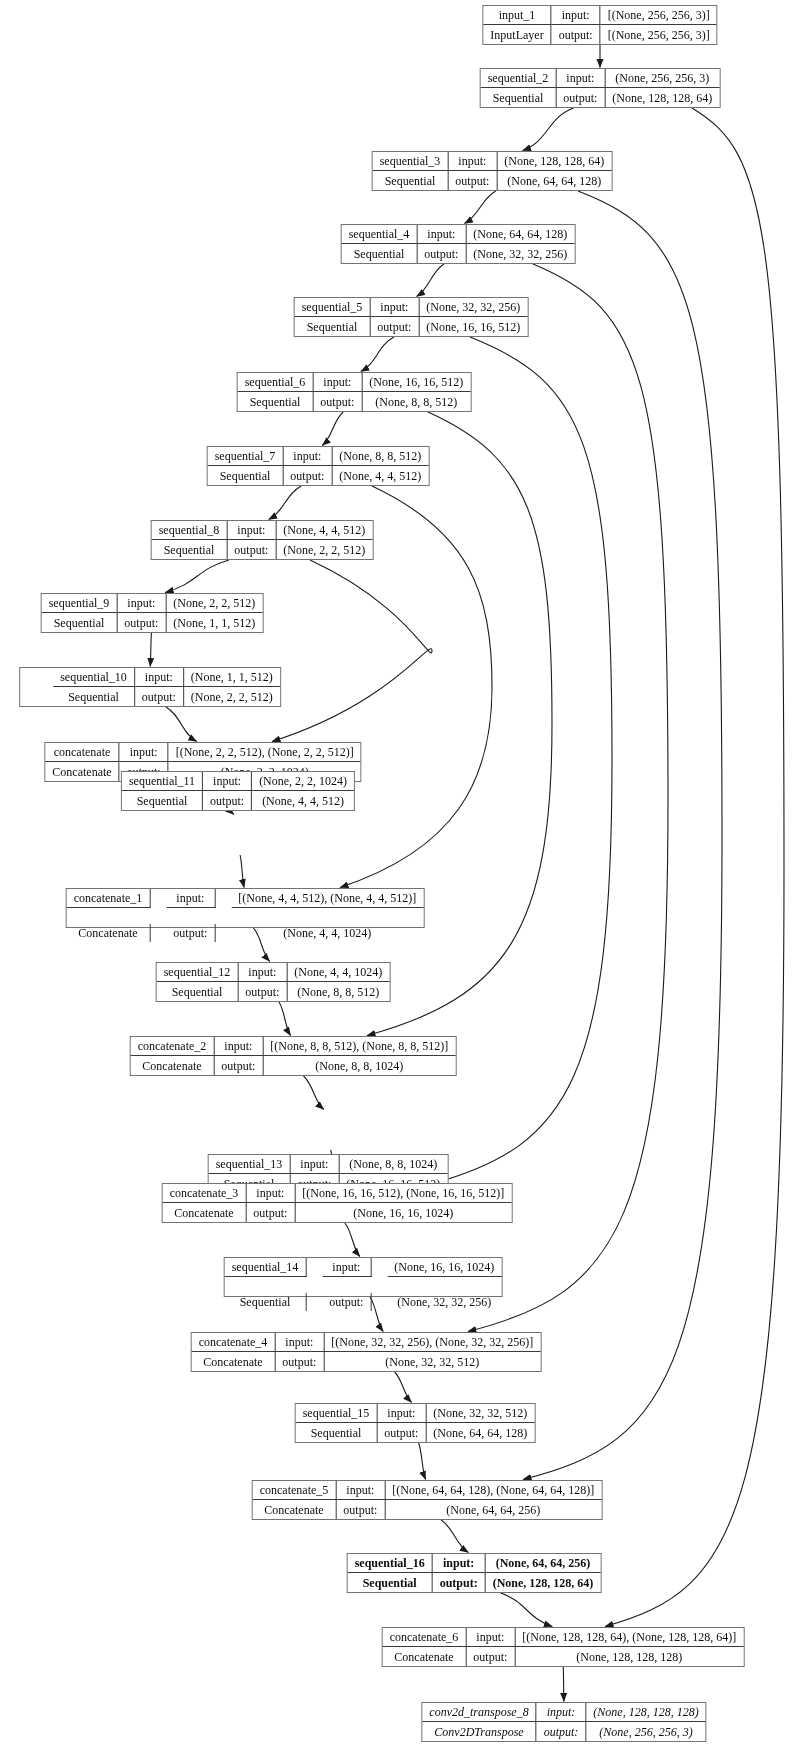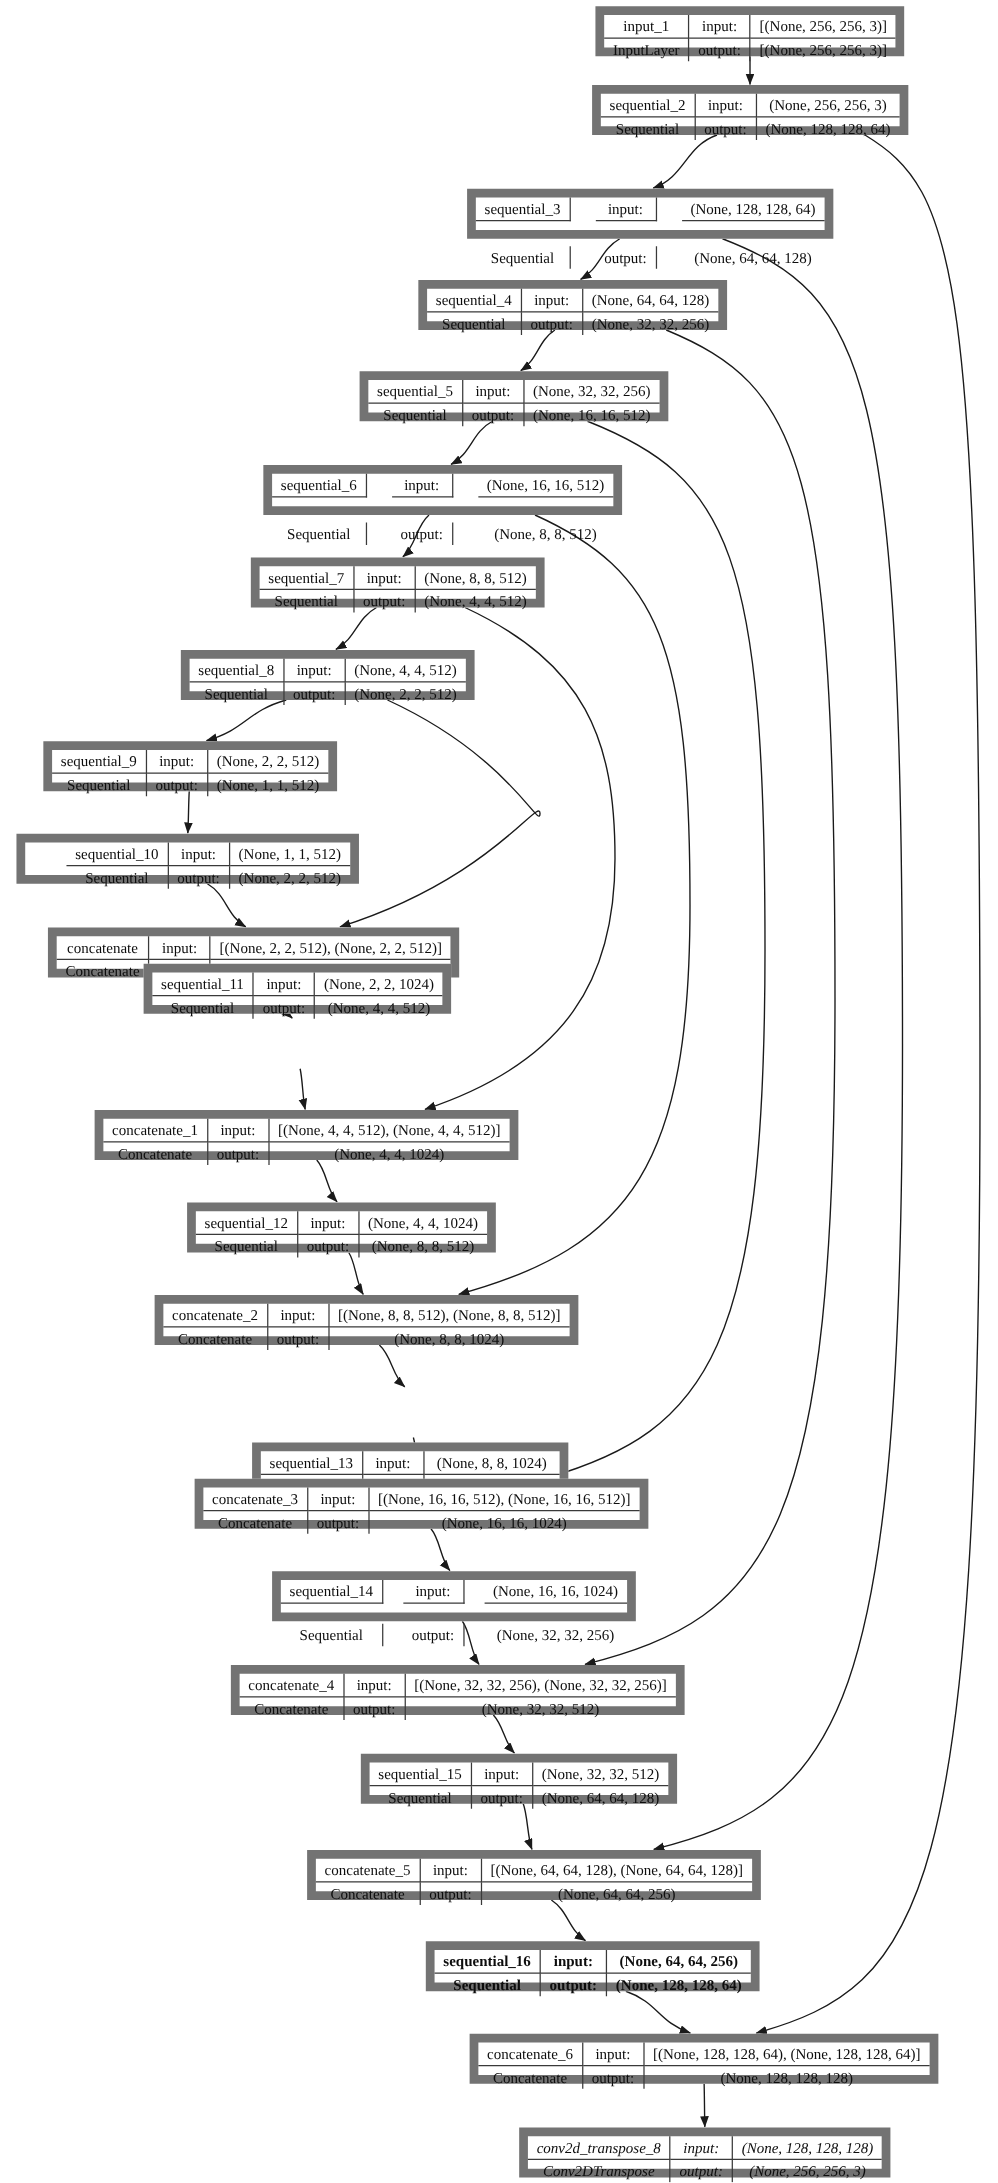--- a/index.html
+++ b/index.html
@@ -19,21 +19,21 @@
   }
   .gv-node {
     position: absolute;
     display: grid;
     grid-template-columns: auto auto auto;
     grid-template-rows: 1fr 1fr;
     width: max-content;
     height: 40px;
     box-sizing: border-box;
     background: #ffffff;
-    border: 7px solid #737373;
+    border: 1px solid #737373;
     transform: translateX(-50%);
     white-space: nowrap;
     font-size: 12px;
     line-height: 18px;
   }
   .gv-cell {
     display: flex;
     align-items: center;
     justify-content: center;
     padding: 0 7px;
@@ -109,21 +109,21 @@
         <div class="gv-cell ">[(None, 256, 256, 3)]</div>
       </div>
       <div class="gv-node" style="left: 600px; top: 68px;">
         <div class="gv-cell rb bb">sequential_2</div>
         <div class="gv-cell rb bb">input:</div>
         <div class="gv-cell bb">(None, 256, 256, 3)</div>
         <div class="gv-cell rb">Sequential</div>
         <div class="gv-cell rb">output:</div>
         <div class="gv-cell ">(None, 128, 128, 64)</div>
       </div>
-      <div class="gv-node" style="left: 520px; top: 151px; gap: 20px;">
+      <div class="gv-node" style="left: 492px; top: 151px;">
         <div class="gv-cell rb bb">sequential_3</div>
         <div class="gv-cell rb bb">input:</div>
         <div class="gv-cell bb">(None, 128, 128, 64)</div>
         <div class="gv-cell rb">Sequential</div>
         <div class="gv-cell rb">output:</div>
         <div class="gv-cell ">(None, 64, 64, 128)</div>
       </div>
       <div class="gv-node" style="left: 458px; top: 224px;">
         <div class="gv-cell rb bb">sequential_4</div>
         <div class="gv-cell rb bb">input:</div>
@@ -133,21 +133,21 @@
         <div class="gv-cell ">(None, 32, 32, 256)</div>
       </div>
       <div class="gv-node" style="left: 411px; top: 297px;">
         <div class="gv-cell rb bb">sequential_5</div>
         <div class="gv-cell rb bb">input:</div>
         <div class="gv-cell bb">(None, 32, 32, 256)</div>
         <div class="gv-cell rb">Sequential</div>
         <div class="gv-cell rb">output:</div>
         <div class="gv-cell ">(None, 16, 16, 512)</div>
       </div>
-      <div class="gv-node" style="left: 354px; top: 372px; gap: 20px;">
+      <div class="gv-node" style="left: 354px; top: 372px;">
         <div class="gv-cell rb bb">sequential_6</div>
         <div class="gv-cell rb bb">input:</div>
         <div class="gv-cell bb">(None, 16, 16, 512)</div>
         <div class="gv-cell rb">Sequential</div>
         <div class="gv-cell rb">output:</div>
         <div class="gv-cell ">(None, 8, 8, 512)</div>
       </div>
       <div class="gv-node" style="left: 318px; top: 446px; text-align: center;">
         <div class="gv-cell rb bb">sequential_7</div>
         <div class="gv-cell rb bb">input:</div>
@@ -189,21 +189,21 @@
         <div class="gv-cell ">(None, 2, 2, 1024)</div>
       </div>
       <div class="gv-node" style="left: 238px; top: 771px;">
         <div class="gv-cell rb bb">sequential_11</div>
         <div class="gv-cell rb bb">input:</div>
         <div class="gv-cell bb">(None, 2, 2, 1024)</div>
         <div class="gv-cell rb">Sequential</div>
         <div class="gv-cell rb">output:</div>
         <div class="gv-cell ">(None, 4, 4, 512)</div>
       </div>
-      <div class="gv-node" style="left: 245px; top: 888px;">
+      <div class="gv-node" style="left: 245px; top: 888px; gap: 16px;">
         <div class="gv-cell rb bb">concatenate_1</div>
         <div class="gv-cell rb bb">input:</div>
         <div class="gv-cell bb">[(None, 4, 4, 512), (None, 4, 4, 512)]</div>
         <div class="gv-cell rb">Concatenate</div>
         <div class="gv-cell rb">output:</div>
         <div class="gv-cell ">(None, 4, 4, 1024)</div>
       </div>
       <div class="gv-node" style="left: 273px; top: 962px;">
         <div class="gv-cell rb bb">sequential_12</div>
         <div class="gv-cell rb bb">input:</div>

